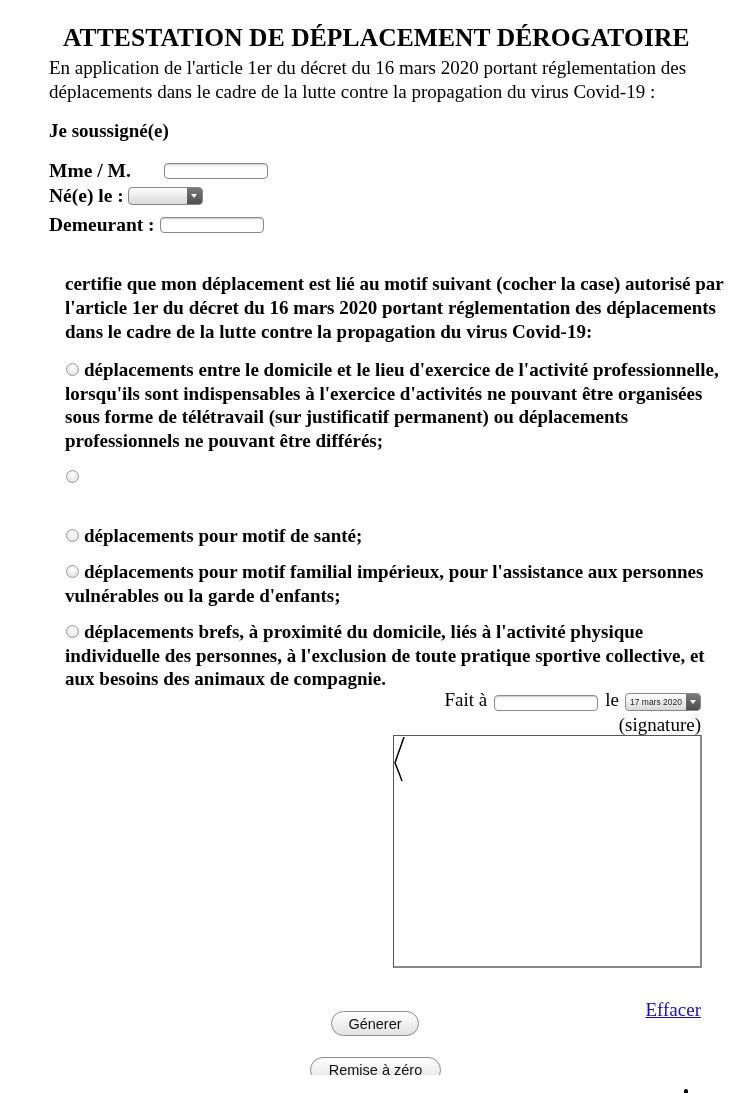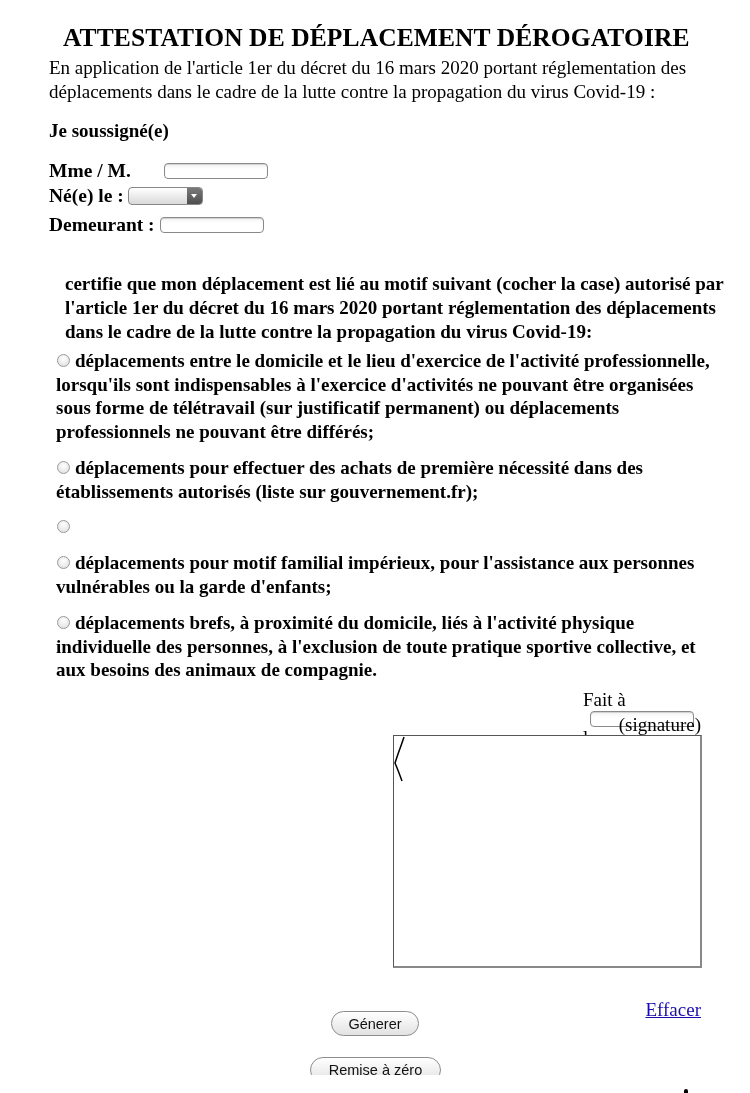--- a/index.html
+++ b/index.html
@@ -32,31 +32,31 @@
   .select-box .sel-arrow {
     width: 15px; background: linear-gradient(#7a7a7a, #4e4e4e);
     display: flex; align-items: center; justify-content: center;
   }
   .sel-arrow i { width: 0; height: 0; border-left: 3px solid transparent; border-right: 3px solid transparent; border-top: 4px solid #fff; display: block; }
   .certify {
     position: absolute; top: 256px; left: 0; width: 660px; margin: 16px;
     font-size: 19px; line-height: 24px; font-weight: bold;
   }
   .motif {
-    position: absolute; left: 0; width: 660px; margin: 7px;
+    position: absolute; left: 0; width: 660px; margin: 16px;
     font-size: 19px; line-height: 23.7px; font-weight: bold;
   }
   .radio {
     display: inline-block; width: 11px; height: 11px; border-radius: 50%;
     border: 1px solid #9a9a9a; background: radial-gradient(circle at 50% 35%, #ffffff, #dcdcdc);
     vertical-align: 0px; margin-right: 5px; margin-left: 1px; cursor: pointer;
   }
   .fait-row {
     position: absolute; top: 689px; right: 0; font-size: 19px; white-space: nowrap;
-    display: flex; align-items: flex-start; flex-direction: column;
+    display: flex; align-items: flex-end;
   }
   .fait-row .txt-input { width: 102px; margin: 0 7px 0 7px; }
   .signature-label { position: absolute; top: 714px; right: 0; font-size: 19px; }
   .sig-canvas {
     position: absolute; left: 344px; top: 735px; width: 306px; height: 230px;
     border: 1px solid #555; border-bottom: 2px solid #888; border-right: 2px solid #888; background: #fff;
   }
   .sig-canvas svg { position: absolute; left: 0; top: 0; }
   .effacer {
     position: absolute; top: 974px; right: 0; font-size: 19px; color: #1a0dab; text-decoration: underline; cursor: pointer; margin-top: 25px;
@@ -100,24 +100,24 @@
     <span>Demeurant :</span>
     <input class="txt-input" style="width: 102px;" type="text" value="">
   </div>
 
   <p class="certify">certifie que mon déplacement est lié au motif suivant (cocher la case) autorisé par l'article 1er du décret du 16 mars 2020 portant réglementation des déplacements dans le cadre de la lutte contre la propagation du virus Covid-19:</p>
 
   <p class="motif" style="top:342px;">
     <span class="radio"></span><span>déplacements entre le domicile et le lieu d'exercice de l'activité professionnelle, lorsqu'ils sont indispensables à l'exercice d'activités ne pouvant être organisées sous forme de télétravail (sur justificatif permanent) ou déplacements professionnels ne pouvant être différés;</span>
   </p>
   <p class="motif" style="top:449px;">
-    <span class="radio"></span><span>déplacements pour effectuer des achats de première nécessité dans des établissements autorisés (liste sur gouvernement.fr);</span>
+    <span class="radio"></span>
   </p>
   <p class="motif" style="top:508px;">
-    <span class="radio"></span>
+    <span class="radio"></span><span>déplacements pour motif de santé;</span>
   </p>
   <p class="motif" style="top:544px;">
     <span class="radio"></span><span>déplacements pour motif familial impérieux, pour l'assistance aux personnes vulnérables ou la garde d'enfants;</span>
   </p>
   <p class="motif" style="top:604px;">
     <span class="radio"></span><span>déplacements brefs, à proximité du domicile, liés à l'activité physique individuelle des personnes, à l'exclusion de toute pratique sportive collective, et aux besoins des animaux de compagnie.</span>
   </p>
 
   <div class="fait-row">
     <span>Fait à</span>

